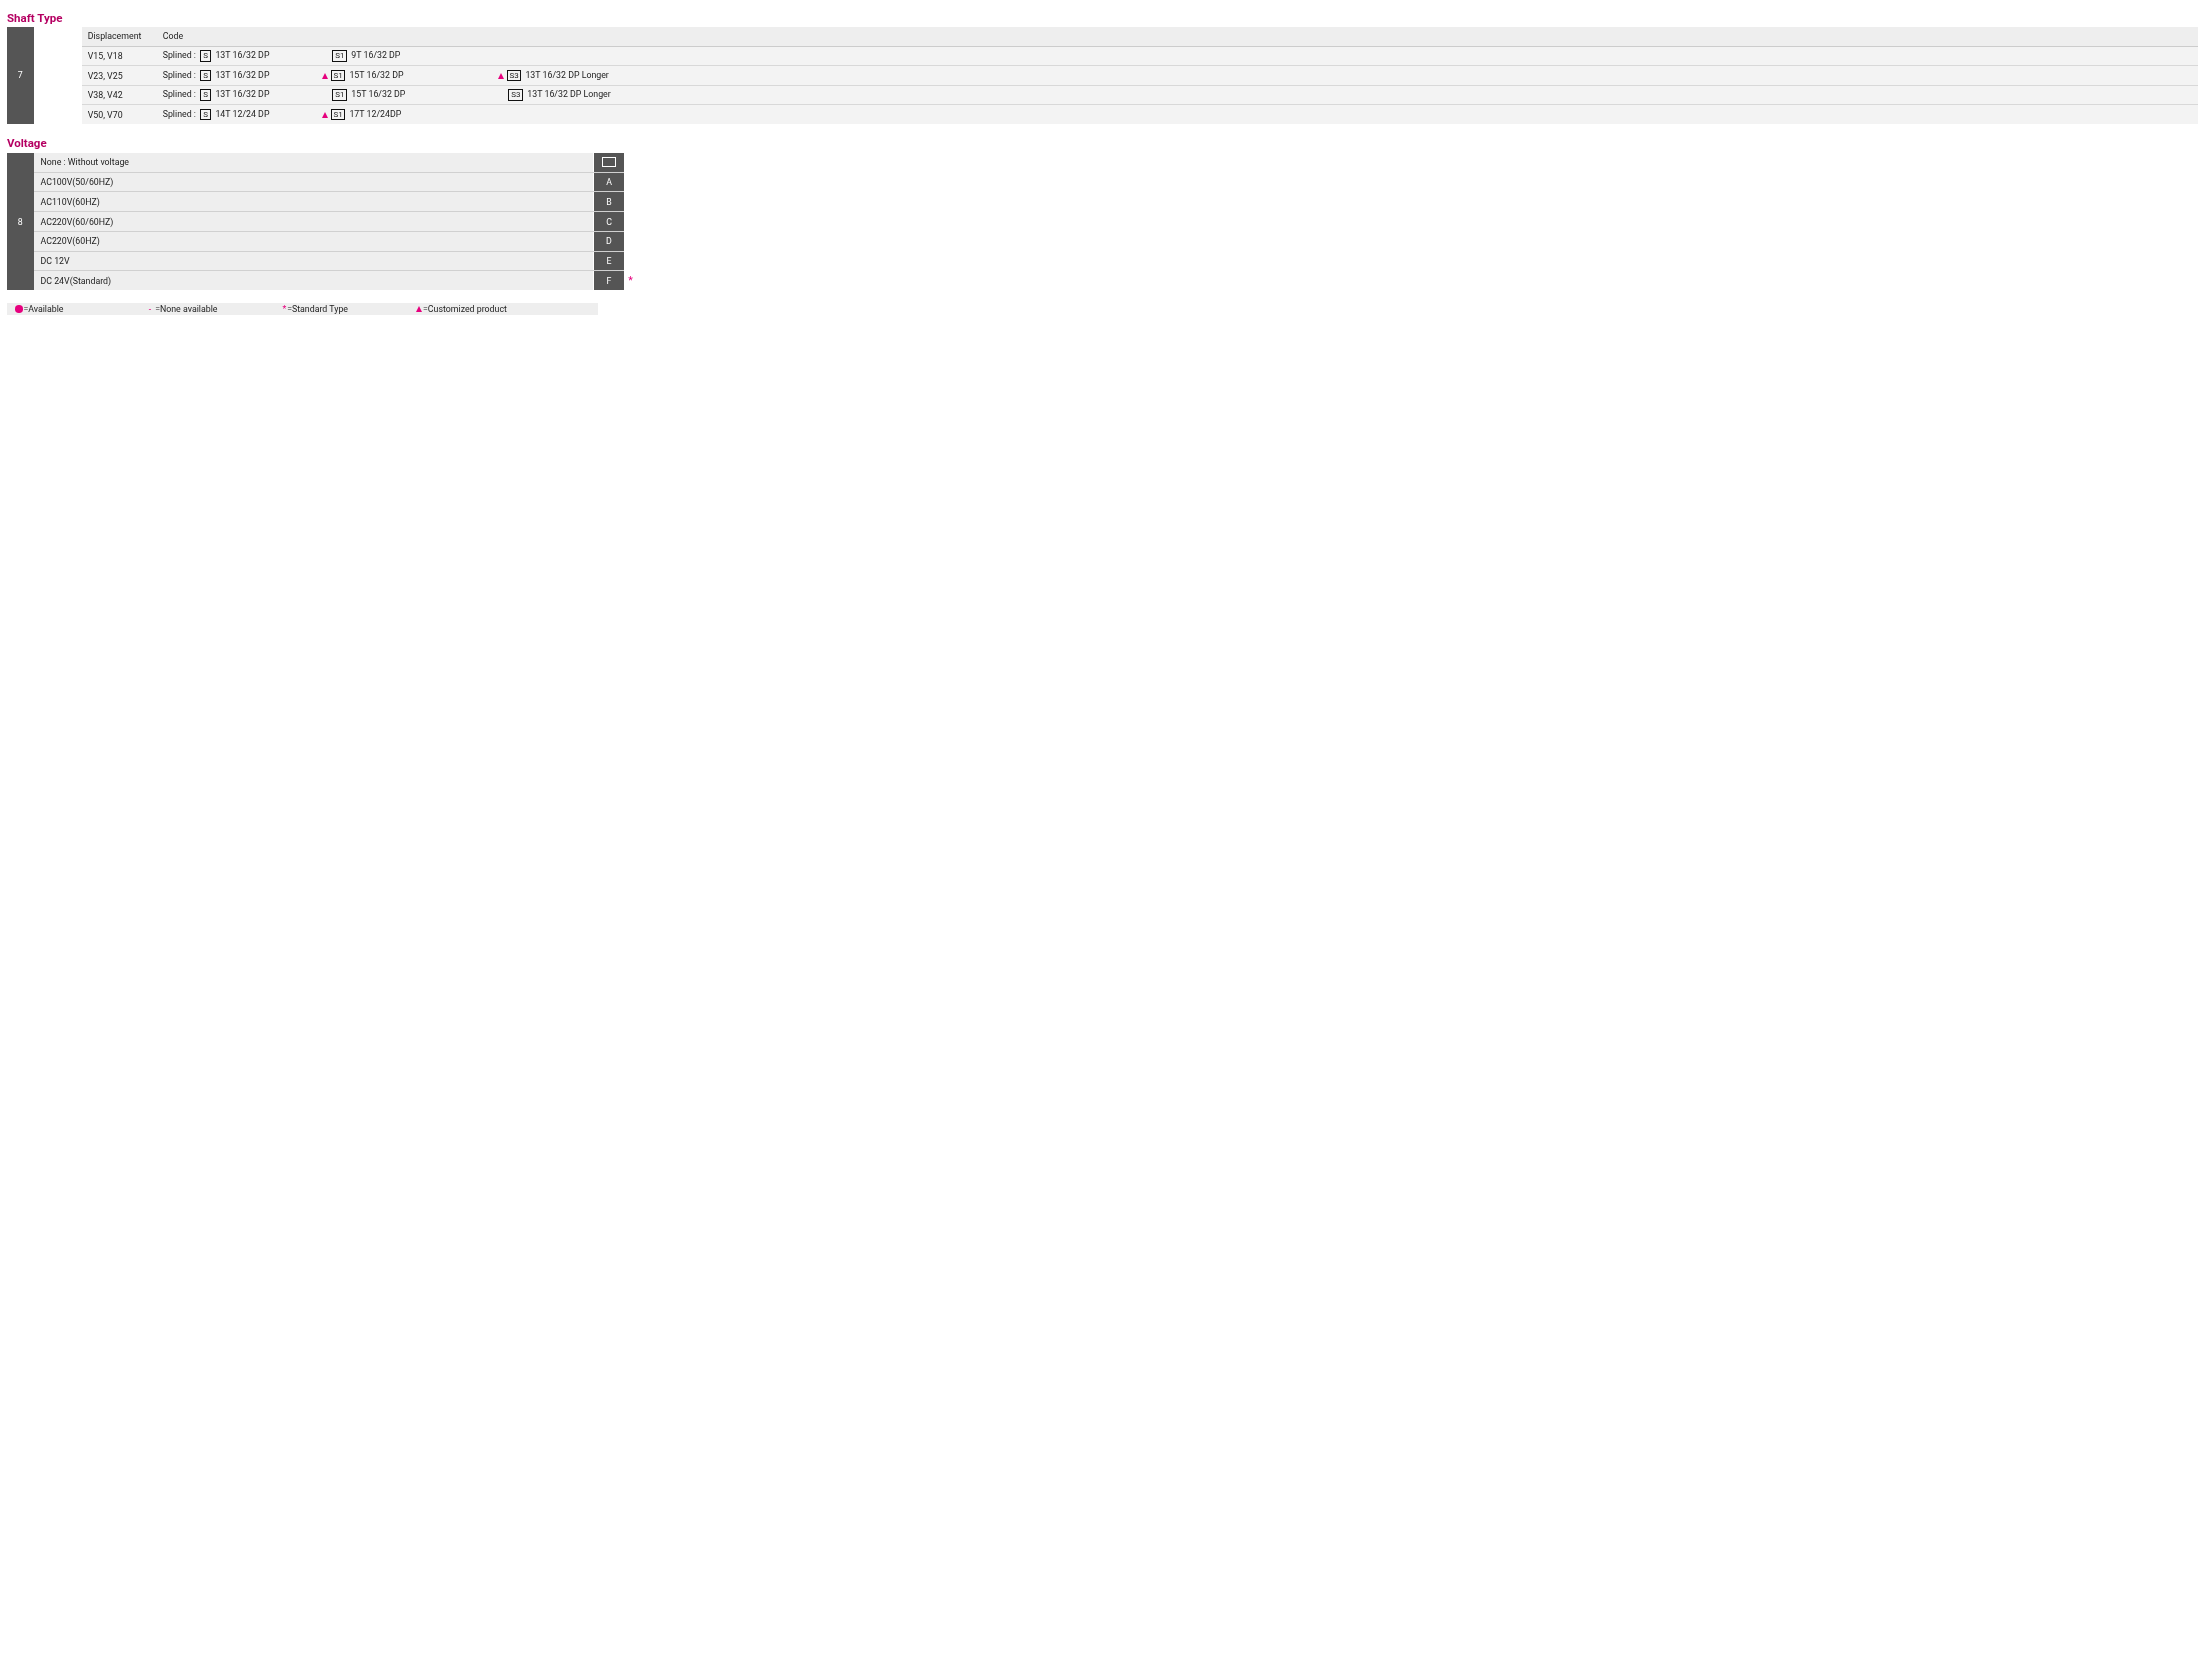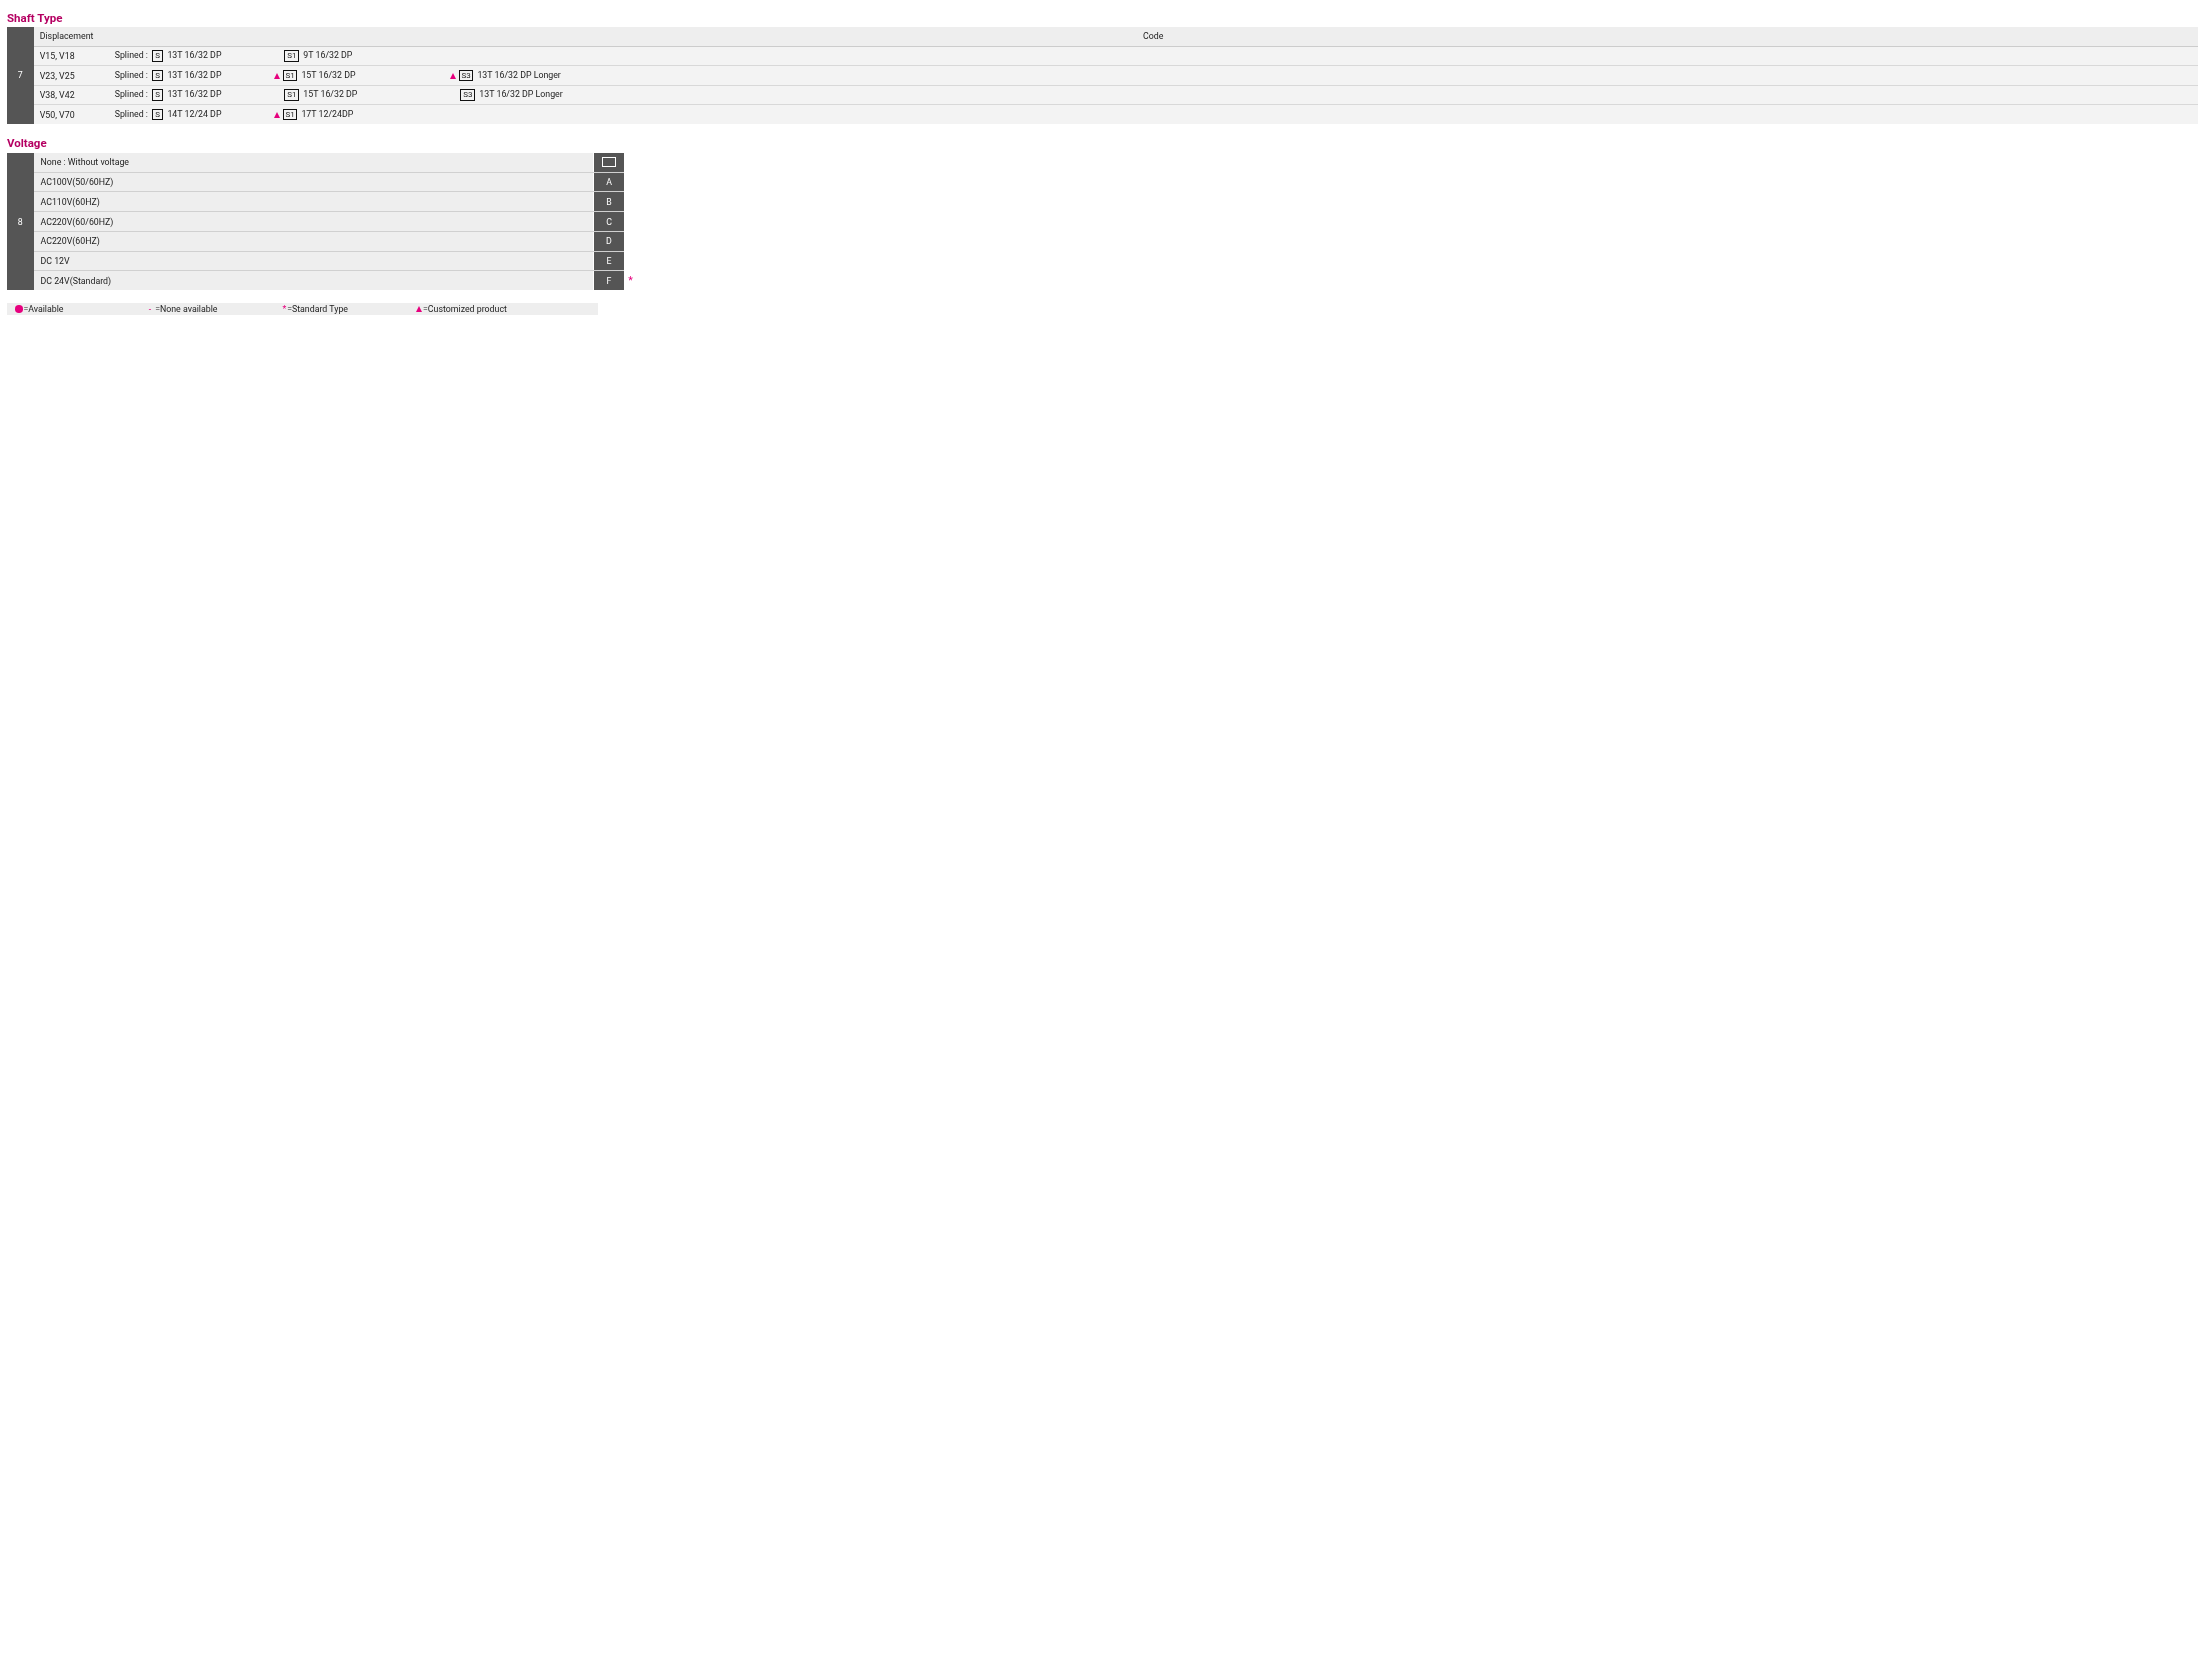--- a/index.html
+++ b/index.html
@@ -24,31 +24,31 @@
   }
   .side-num {
     background: #555;
     color: #fff;
     width: 26.5px;
     display: flex;
     align-items: center;
     justify-content: center;
     font-size: 8.8px;
   }
-  .tbl-body { flex: 1; }
+  .tbl-body { flex: 1; margin-left: 48px; }
 
   
   .shaft-header {
     display: grid;
     grid-template-columns: 75px 1fr;
     background: #eee;
     border-bottom: 0.4px solid #ccc;
   }
   .shaft-header > div { padding: 4.4px 6.2px; }
-  .shaft-header .code { text-align: center; }
+  .shaft-header .code { text-align: left; }
   .shaft-row {
     display: grid;
     grid-template-columns: 75px 168px 176px 1fr;
     background: #f3f3f3;
     border-bottom: 0.4px solid #d8d8d8;
     align-items: center;
   }
   .shaft-row > div { padding: 3.5px 6.2px; white-space: nowrap; }
   .shaft-row:last-child { border-bottom: none; }
   .codebox {

